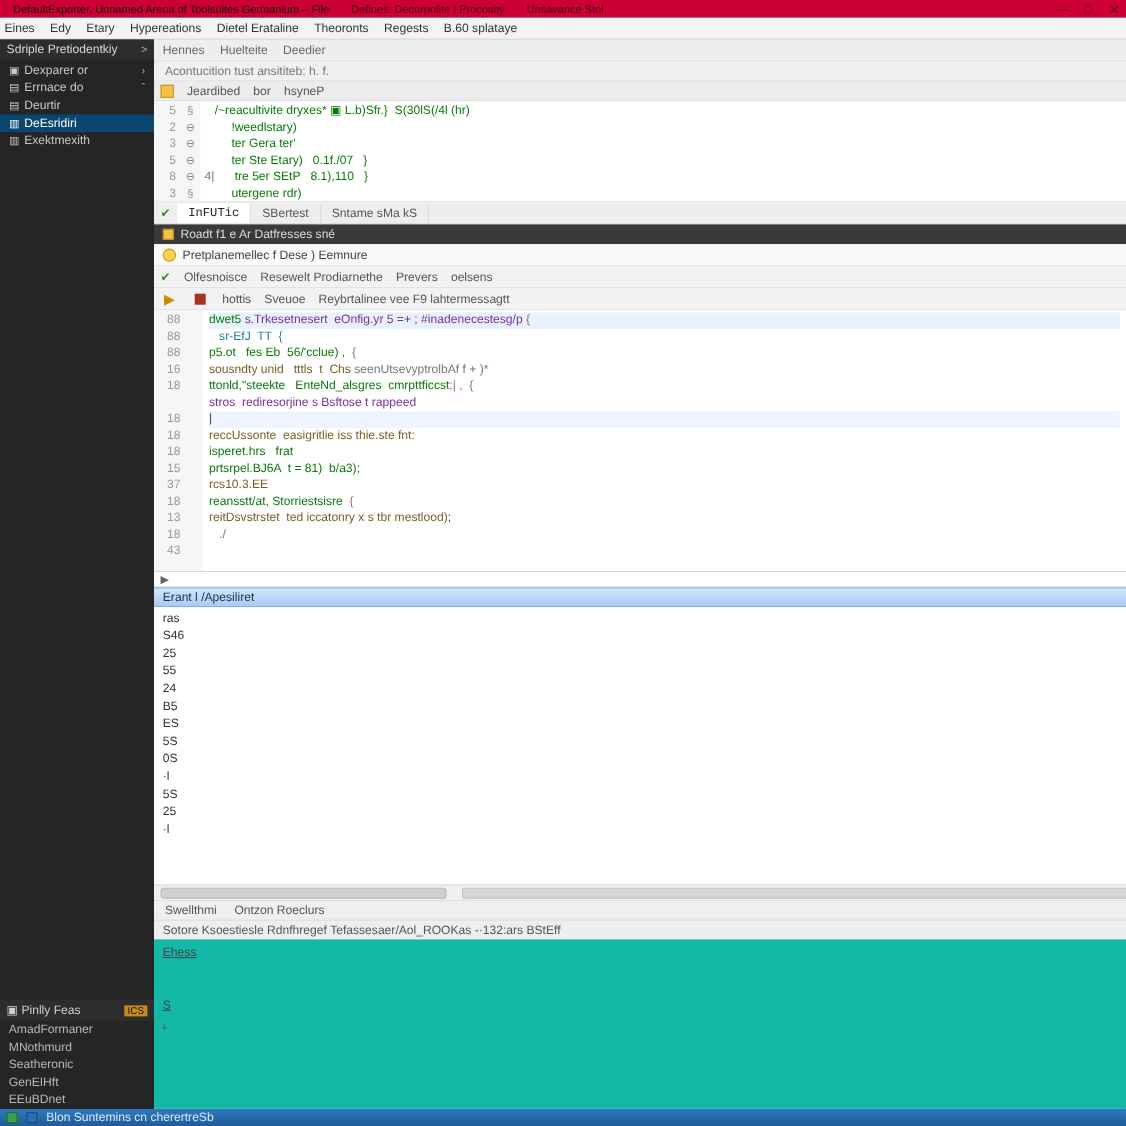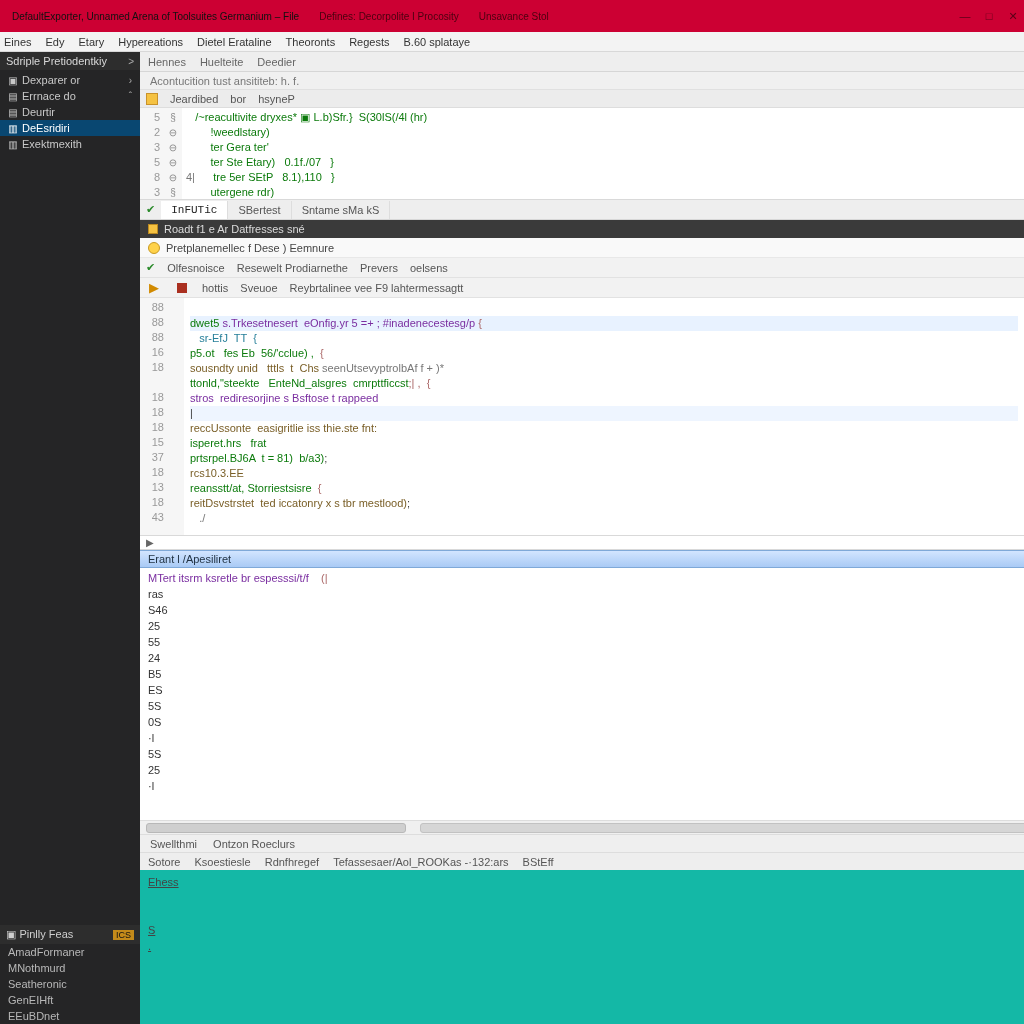--- a/index.html
+++ b/index.html
@@ -1,19 +1,19 @@
 <!DOCTYPE html>
 <html><head>
 <meta charset="utf-8">
 <style>
 * { margin: 0; padding: 0; box-sizing: border-box; font-family: "Segoe UI", Tahoma, sans-serif; font-size: 11px; }
 html, body { width: 1024px; height: 1024px; overflow: hidden; background: #1e1e1e; }
 
 
-.titlebar { height: 32px; background: #cc0033; display: flex; align-items: center; color: #4a0010; padding: 0 4px; }
+.titlebar { height: 16px; background: #cc0033; display: flex; align-items: flex-end; color: #4a0010; padding: 0 4px; }
 .titlebar .tab { padding: 1px 8px; margin-right: 4px; font-size: 10px; }
 .titlebar .tab.active { color: #111; }
 .titlebar .winctrl { margin-left: auto; display: flex; gap: 10px; color: #5a0018; }
 .titlebar .winctrl span { width: 14px; text-align: center; cursor: default; }
 
 
 .menubar { height: 20px; background: #f3f3f3; border-bottom: 1px solid #d8d8d8; display: flex; align-items: center; padding: 0 4px; gap: 14px; color: #333; }
 .menubar span { font-size: 11px; }
 
 
@@ -68,21 +68,21 @@
 
 
 .subtool { height: 20px; background: #f2f2f2; border-bottom: 1px solid #e2e2e2; display: flex; align-items: center; padding: 0 6px; gap: 12px; color: #555; font-size: 11px; }
 .subtool .ic { width: 16px; height: 16px; display: inline-flex; align-items: center; justify-content: center; }
 .subtool .ic.play { color: #d18a00; font-size: 13px; }
 
 
 .editor-main { height: 238px; background: #fff; display: flex; font-family: Consolas, monospace; font-size: 12px; border-bottom: 1px solid #d9d9d9; position: relative; }
 .editor-main .gut { width: 28px; }
 .editor-main .fold { width: 16px; }
-.editor-main .code { flex: 1; padding: 2px 6px; margin-top: 16px; }
+.editor-main .code { flex: 1; padding: 2px 6px; }
 .editor-main .code .ln { height: 15px; line-height: 15px; white-space: pre; }
 .editor-main .hl { background: #e8f2ff; }
 .editor-main .hl2 { background: #eef5ff; }
 .kw2 { color: #267f99; }
 .op { color: #444; }
 .pur { color: #7a2ea0; }
 
 
 .scrollrow { height: 14px; background: #fff; border-bottom: 1px solid #d9d9d9; display: flex; align-items: center; padding: 0 6px; color: #666; }
 .scrollrow .tri { font-size: 10px; }
@@ -98,21 +98,21 @@
 
 
 .hscroll { height: 14px; background: #f0f0f0; border-top: 1px solid #ddd; position: relative; }
 .hscroll .thumb { position: absolute; left: 6px; top: 2px; width: 260px; height: 10px; background: #cfcfcf; border: 1px solid #b8b8b8; border-radius: 3px; }
 .hscroll .thumb2 { position: absolute; left: 280px; top: 2px; width: 610px; height: 10px; background: #d6d6d6; border: 1px solid #c2c2c2; border-radius: 3px; }
 
 
 .btabs { height: 18px; background: #efefef; border-top: 1px solid #ddd; display: flex; align-items: center; gap: 16px; padding: 0 10px; color: #555; font-size: 11px; }
 
 
-.consolebar { height: 18px; background: #eee; border-top: 1px solid #ddd; display: flex; align-items: center; gap: 14px; padding: 0 8px; color: #555; font-size: 11px; }
+.consolebar { height: 18px; background: #eee; border-top: 1px solid #ddd; display: flex; align-items: center; gap: 3px; padding: 0 8px; color: #555; font-size: 11px; }
 
 
 .console { flex: 1; background: #14b8a6; font-family: Consolas, monospace; font-size: 12px; padding: 4px 8px; color: #444; text-decoration: underline; }
 .console .ln { height: 16px; line-height: 16px; }
 
 
 .status { height: 16px; background: linear-gradient(#2f7abf,#1f5a99); color: #dfe9f5; display: flex; align-items: center; padding: 0 6px; gap: 8px; font-size: 10px; }
 .status .sq { width: 10px; height: 10px; background: #3aa24a; border: 1px solid #1f6a2e; }
 .status .sq2 { width: 10px; height: 10px; background: #2d6bb2; border: 1px solid #1d4a80; }
 
@@ -317,21 +317,20 @@
           <div class="ln"><span class=""></span></div>
         </div>
     </div>
 
     <div class="scrollrow">
       <span class="tri">▶</span>
     </div>
 
     <div class="out-head">Erant l /Apesiliret</div>
     <div class="out" id="out">
-        <div class="ln"><span class="pur">MTert itsrm ksretle br espesssi/t/f    </span><span class="br">(|</span></div>
         <div class="ln">ras</div>
         <div class="ln">S46</div>
         <div class="ln">25</div>
         <div class="ln">55</div>
         <div class="ln">24</div>
         <div class="ln">B5</div>
         <div class="ln">ES</div>
         <div class="ln">5S</div>
         <div class="ln">0S</div>
         <div class="ln">·l</div>

